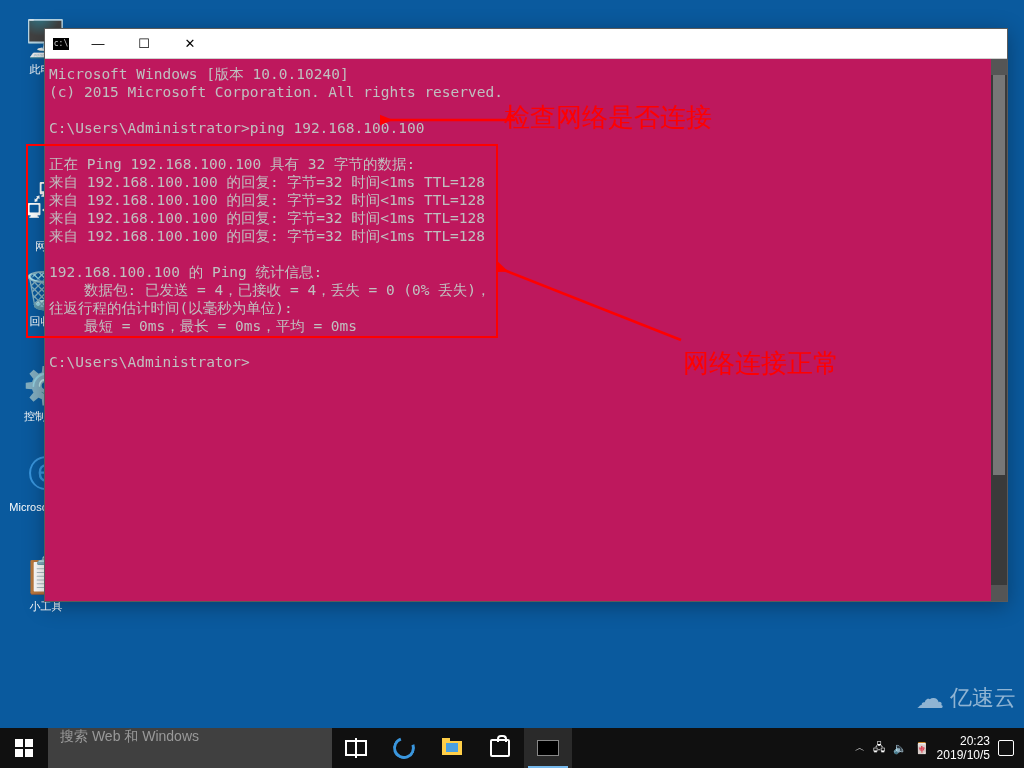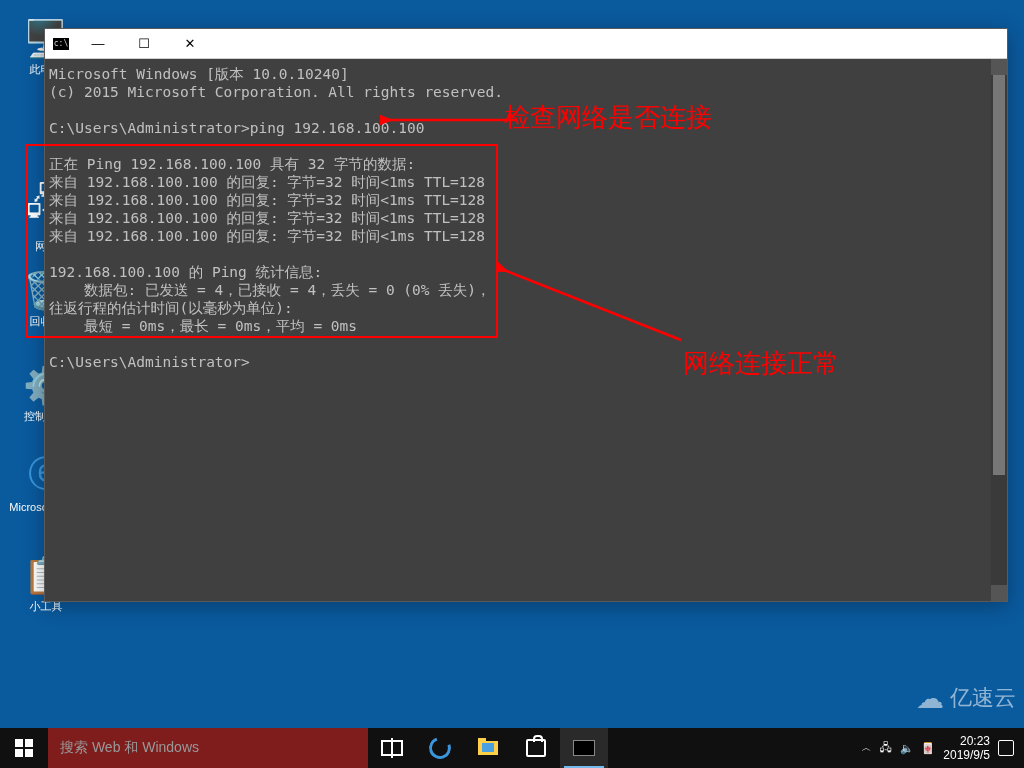--- a/index.html
+++ b/index.html
@@ -17,38 +17,38 @@
 .di-tool { top: 555px; left: 8px; }
 
 
 .cmd-window { position: absolute; left: 44px; top: 28px; width: 964px; height: 574px; background: #fff; border: 1px solid #5a5a5a; box-shadow: 0 4px 20px rgba(0,0,0,0.3); }
 .titlebar { height: 30px; background: #fff; display: flex; align-items: center; border-bottom: 1px solid #d0d0d0; }
 .titlebar-icon { width: 16px; height: 12px; background: #000; margin: 0 6px 0 8px; display: flex; align-items: center; justify-content: center; color: #ccc; font-size: 8px; font-family: monospace; }
 .titlebar-title { flex: 1; font-size: 12px; color: #000; }
 .titlebar-btns { display: flex; }
 .titlebar-btn { width: 46px; height: 30px; display: flex; align-items: center; justify-content: center; font-size: 13px; color: #000; }
 
-.cmd-body { height: calc(100% - 30px); background: #404040; position: relative; overflow: hidden; font-family: "NSimSun","SimSun","Consolas",monospace; font-size: 14.5px; line-height: 18px; color: #c0c0c0; }
+.cmd-body { height: calc(100% - 30px); background: #be185d; position: relative; overflow: hidden; font-family: "NSimSun","SimSun","Consolas",monospace; font-size: 14.5px; line-height: 18px; color: #c0c0c0; }
 .cmd-content { position: absolute; left: 4px; top: 6px; right: 18px; white-space: pre; }
 .cmd-scrollbar { position: absolute; right: 0; top: 0; bottom: 0; width: 16px; background: #3a3a3a; }
 .cmd-scrollbar::before { content: ""; position: absolute; top: 0; left: 0; right: 0; height: 16px; background: #555; }
 .cmd-scrollbar::after { content: ""; position: absolute; bottom: 0; left: 0; right: 0; height: 16px; background: #555; }
 .cmd-scrollthumb { position: absolute; top: 16px; left: 2px; right: 2px; height: 400px; background: #777; }
 
 
 .annot-box { position: absolute; border: 2px solid #ff0000; pointer-events: none; }
 .annot-text { position: absolute; color: #ff0000; font-family: "Microsoft YaHei","SimHei",sans-serif; font-size: 26px; font-weight: 500; pointer-events: none; }
 .arrow-svg { position: absolute; pointer-events: none; }
 
 
 .taskbar { position: absolute; bottom: 0; left: 0; right: 0; height: 40px; background: #101010; display: flex; align-items: stretch; }
 .start-btn { width: 48px; display: flex; align-items: center; justify-content: center; color: #fff; }
 .win-logo { width: 18px; height: 18px; display: grid; grid-template-columns: 1fr 1fr; grid-template-rows: 1fr 1fr; gap: 2px; }
 .win-logo div { background: #fff; }
-.search-box { width: 320px; background: #7f1d1d; display: flex; align-items: center; color: #999; font-size: 14px; padding-left: 12px; }
+.search-box { width: 284px; background: #404040; display: flex; align-items: flex-start; color: #999; font-size: 14px; padding-left: 12px; }
 .task-item { width: 48px; display: flex; align-items: center; justify-content: center; font-size: 20px; color: #fff; position: relative; }
 .task-item.active { background: #2a2a2a; }
 .task-item.active::after { content: ""; position: absolute; bottom: 0; left: 4px; right: 4px; height: 2px; background: #76b9ed; }
 .edge-icon { width: 22px; height: 22px; border-radius: 50%; border: 3px solid #3a96dd; border-top-color: transparent; transform: rotate(25deg); }
 .folder-icon { width: 20px; height: 14px; background: #ffcf48; position: relative; }
 .folder-icon::before { content: ""; position: absolute; top: -3px; left: 0; width: 8px; height: 3px; background: #ffcf48; }
 .folder-icon::after { content: ""; position: absolute; top: 2px; left: 4px; width: 12px; height: 9px; background: #4aa0e0; }
 .store-icon { width: 20px; height: 18px; border: 2px solid #fff; border-radius: 2px; position: relative; }
 .store-icon::before { content: ""; position: absolute; top: -6px; left: 5px; width: 6px; height: 5px; border: 2px solid #fff; border-bottom: none; border-radius: 4px 4px 0 0; }
 .cmd-taskicon { width: 22px; height: 16px; background: #000; border: 1px solid #888; display: flex; align-items: center; justify-content: center; }
@@ -182,17 +182,17 @@
       <div class="cmd-taskicon"></div>
     </div>
 
   <div class="tray">
     <span class="tray-up">︿</span>
     <span>🖧</span>
     <span>🔈</span>
     <span>🀄</span>
     <div class="clock">
       <div>20:23</div>
-      <div>2019/9/5</div>
+      <div>2019/10/5</div>
     </div>
     <div class="notif"></div>
   </div>
 </div>
 
 </body></html>

